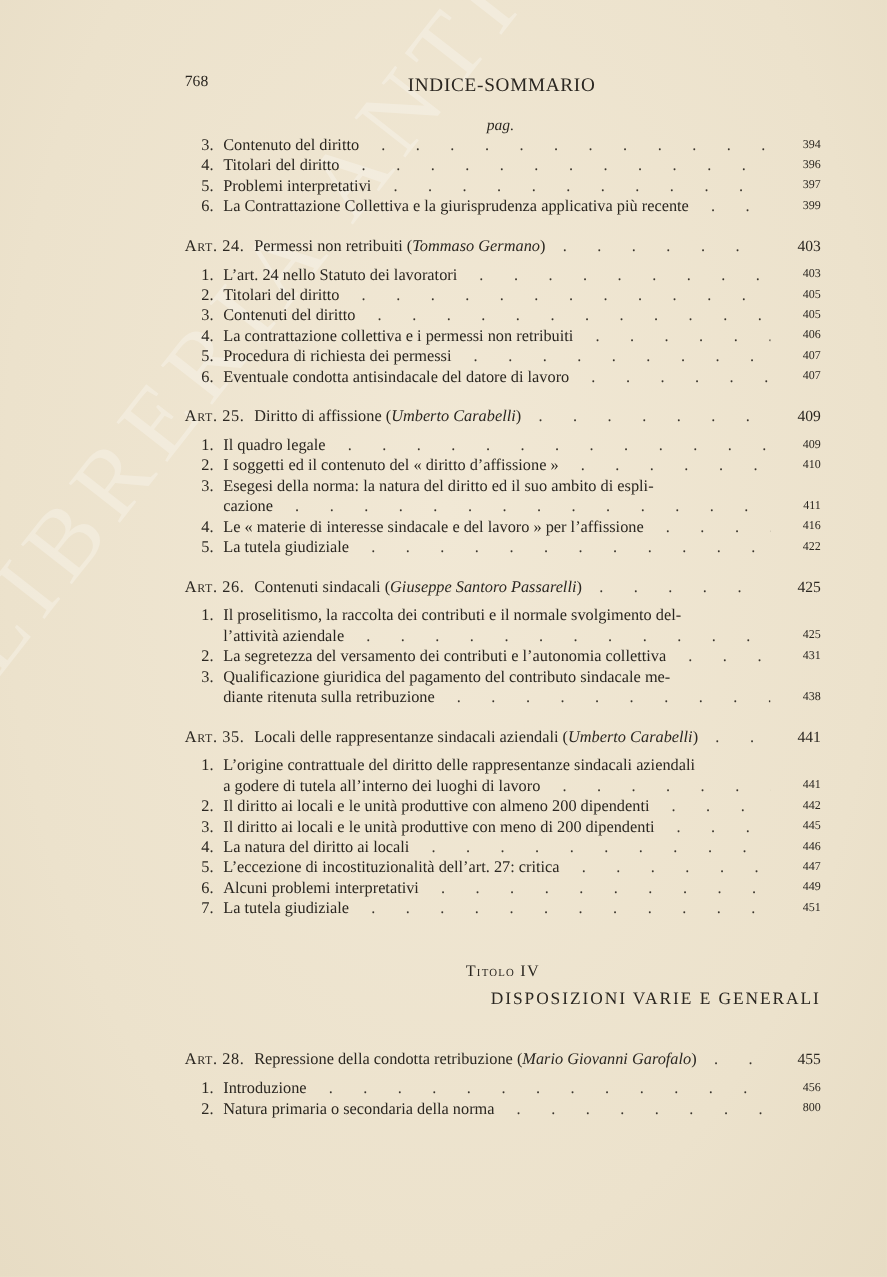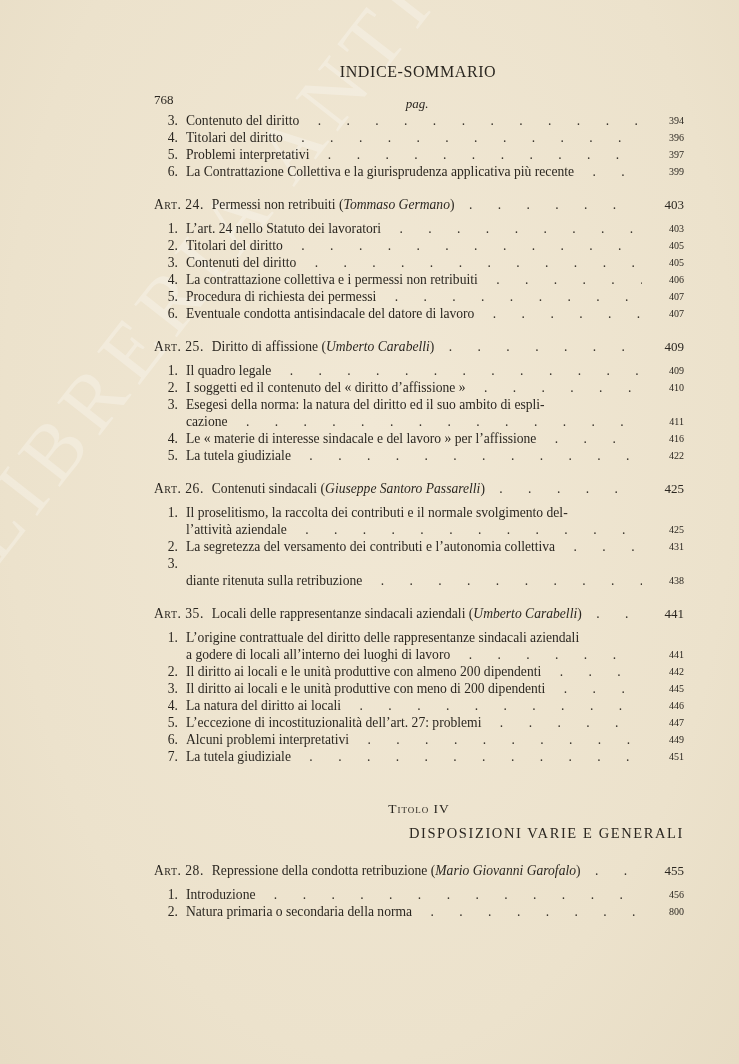--- a/index.html
+++ b/index.html
@@ -11,21 +11,21 @@
     color: #2b2721;
   }
   .watermark {
     position: absolute; left: -60px; top: 520px;
     width: 1200px; transform: rotate(-52deg); transform-origin: 0 0;
     font-family: "Liberation Serif", serif; font-size: 82px; letter-spacing: 10px;
     color: rgba(255,255,255,0.28); white-space: nowrap; pointer-events: none; z-index: 0;
   }
   .page { position: absolute; left: 0; top: 0; width: 739px; height: 1064px; z-index: 1; }
   .running-head { position: absolute; top: 60px; left: 154px; width: 528px; height: 20px; font-size: 13px; }
-  .page-num { position: absolute; left: 0; top: 0; margin-top: 32px; }
+  .page-num { position: absolute; left: 0; top: 0; }
   .head-title { position: absolute; left: 0; right: 0; text-align: center; font-size: 16px; letter-spacing: 0.6px; top: 3px; }
   .toc { position: absolute; left: 154px; top: 96px; width: 530px; font-size: 13.6px; }
   .pag-label { text-align: center; font-style: italic; font-size: 13px; height: 16px; padding-right: 4px; }
   .row { display: flex; align-items: flex-end; line-height: 17px; }
   .row .num { width: 24px; flex: 0 0 24px; text-align: right; padding-right: 8px; margin-left: 0; }
   .row .text { flex: 1; overflow: hidden; white-space: nowrap; position: relative; }
   .row .text .t { background: transparent; padding-right: 4px; }
   .row .page { position: static; width: 42px; height: auto; flex: 0 0 42px; text-align: right; font-size: 10px; }
   .art { display: flex; align-items: flex-end; line-height: 18px; margin-top: 16px; margin-bottom: 6px; }
   .art .label { font-variant: small-caps; letter-spacing: 0.5px; padding-right: 8px; white-space: nowrap; }
@@ -158,79 +158,80 @@
           <span class="text"><span class="t">l’attività aziendale</span><span class="dots"> . . . . . . . . . . . . . . . . . . . . . . . . . . . . . . . . . . . . . . . .</span></span>
           <span class="page">425</span>
         </div>
         <div class="row">
           <span class="num">2.</span>
           <span class="text"><span class="t">La segretezza del versamento dei contributi e l’autonomia collettiva</span><span class="dots"> . . . . . . . . . . . . . . . . . . . . . . . . . . . . . . . . . . . . . . . .</span></span>
           <span class="page">431</span>
         </div>
         <div class="row">
           <span class="num">3.</span>
+          <span class="text">Qualificazione giuridica del pagamento del contributo sindacale me-</span>
           <span class="page"></span>
         </div>
         <div class="row">
           <span class="num"></span>
           <span class="text"><span class="t">diante ritenuta sulla retribuzione</span><span class="dots"> . . . . . . . . . . . . . . . . . . . . . . . . . . . . . . . . . . . . . . . .</span></span>
           <span class="page">438</span>
         </div>
         <div class="art">
           <span class="label">Art. 35.</span>
           <span class="text"><span>Locali delle rappresentanze sindacali aziendali</span> (<span class="it">Umberto Carabelli</span>)<span class="dots"> . . . . . . . . . . . . . . . . . . . . . . . . . . . . . . . . . . . . . . . .</span></span>
           <span class="page">441</span>
         </div>
         <div class="row">
           <span class="num">1.</span>
           <span class="text">L’origine contrattuale del diritto delle rappresentanze sindacali aziendali</span>
           <span class="page"></span>
         </div>
         <div class="row">
           <span class="num"></span>
-          <span class="text"><span class="t">a godere di locali all’interno dei luoghi di lavoro</span><span class="dots"> . . . . . . . . . . . . . . . . . . . . . . . . . . . . . . . . . . . . . . . .</span></span>
+          <span class="text"><span class="t">a godere di tutela all’interno dei luoghi di lavoro</span><span class="dots"> . . . . . . . . . . . . . . . . . . . . . . . . . . . . . . . . . . . . . . . .</span></span>
           <span class="page">441</span>
         </div>
         <div class="row">
           <span class="num">2.</span>
           <span class="text"><span class="t">Il diritto ai locali e le unità produttive con almeno 200 dipendenti</span><span class="dots"> . . . . . . . . . . . . . . . . . . . . . . . . . . . . . . . . . . . . . . . .</span></span>
           <span class="page">442</span>
         </div>
         <div class="row">
           <span class="num">3.</span>
           <span class="text"><span class="t">Il diritto ai locali e le unità produttive con meno di 200 dipendenti</span><span class="dots"> . . . . . . . . . . . . . . . . . . . . . . . . . . . . . . . . . . . . . . . .</span></span>
           <span class="page">445</span>
         </div>
         <div class="row">
           <span class="num">4.</span>
           <span class="text"><span class="t">La natura del diritto ai locali</span><span class="dots"> . . . . . . . . . . . . . . . . . . . . . . . . . . . . . . . . . . . . . . . .</span></span>
           <span class="page">446</span>
         </div>
         <div class="row">
           <span class="num">5.</span>
-          <span class="text"><span class="t">L’eccezione di incostituzionalità dell’art. 27: problemi</span><span class="dots"> . . . . . . . . . . . . . . . . . . . . . . . . . . . . . . . . . . . . . . . .</span></span>
+          <span class="text"><span class="t">L’eccezione di incostituzionalità dell’art. 27: critica</span><span class="dots"> . . . . . . . . . . . . . . . . . . . . . . . . . . . . . . . . . . . . . . . .</span></span>
           <span class="page">447</span>
         </div>
         <div class="row">
           <span class="num">6.</span>
           <span class="text"><span class="t">Alcuni problemi interpretativi</span><span class="dots"> . . . . . . . . . . . . . . . . . . . . . . . . . . . . . . . . . . . . . . . .</span></span>
           <span class="page">449</span>
         </div>
         <div class="row">
           <span class="num">7.</span>
           <span class="text"><span class="t">La tutela giudiziale</span><span class="dots"> . . . . . . . . . . . . . . . . . . . . . . . . . . . . . . . . . . . . . . . .</span></span>
           <span class="page">451</span>
         </div>
       </div>
     <div class="titolo">
       <span class="small-caps">Titolo IV</span>
     </div>
     <div class="titolo-sub">DISPOSIZIONI VARIE E GENERALI</div>
     <div id="art28">
-        <div class="art" style="margin-top: 20px;">
+        <div class="art" style="margin-top: 32px;">
           <span class="label">Art. 28.</span>
           <span class="text"><span>Repressione della condotta retribuzione</span> (<span class="it">Mario Giovanni Garofalo</span>)<span class="dots"> . . . . . . . . . . . . . . . . . . . . . . . . . . . . . . . . . . . . . . . .</span></span>
           <span class="page">455</span>
         </div>
         <div class="row">
           <span class="num">1.</span>
           <span class="text"><span class="t">Introduzione</span><span class="dots"> . . . . . . . . . . . . . . . . . . . . . . . . . . . . . . . . . . . . . . . .</span></span>
           <span class="page">456</span>
         </div>
         <div class="row">

